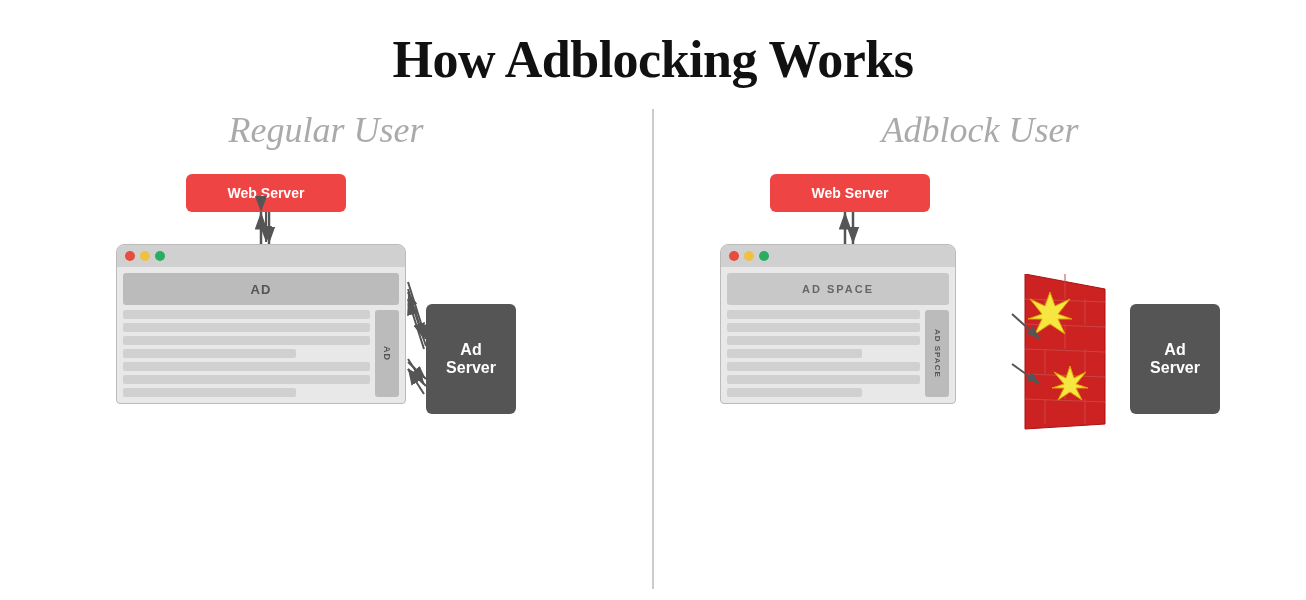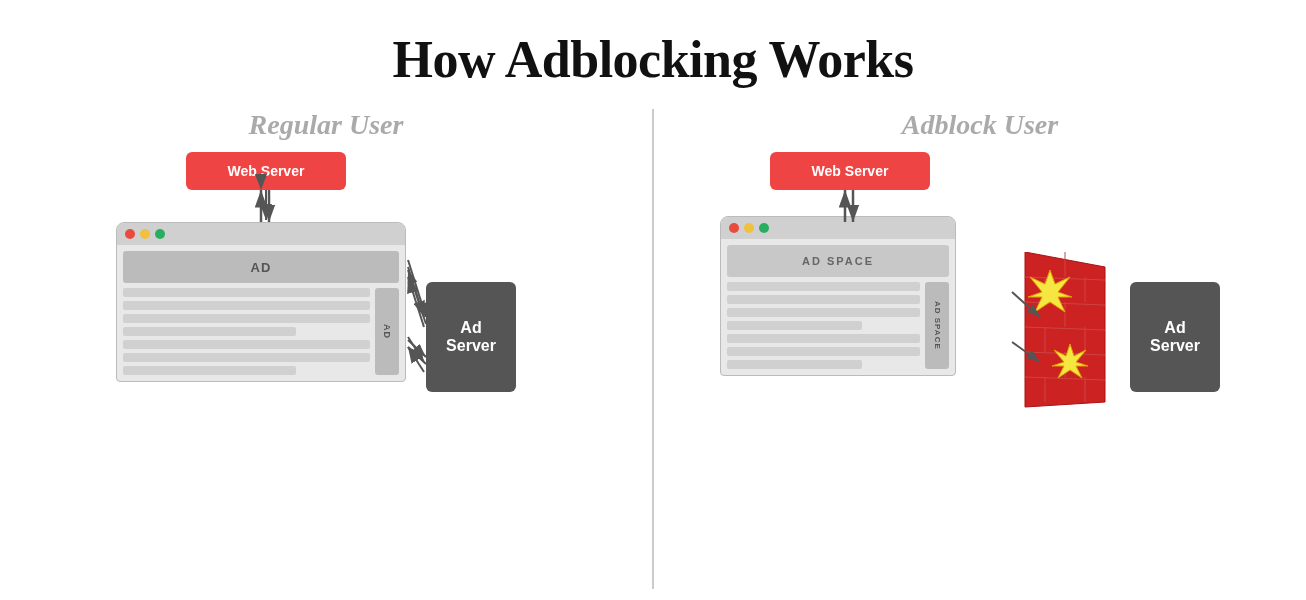--- a/index.html
+++ b/index.html
@@ -37,26 +37,26 @@
       position: relative;
     }
 
     .section-divider {
       width: 2px;
       background: #ccc;
       margin-top: 10px;
     }
 
     .section-title {
-      font-size: 28px;
+      font-size: 36px;
       color: #aaa;
       font-style: italic;
-      margin-bottom: 11px;
+      margin-bottom: 23px;
       font-family: Georgia, serif;
-      font-weight: 700;
+      font-weight: 400;
     }
 
     
     .browser-window {
       background: #e8e8e8;
       border-radius: 8px 8px 4px 4px;
       border: 1.5px solid #bbb;
       position: relative;
     }
 
@@ -304,21 +304,21 @@
 
   <div class="section-divider"></div>
 
   <div class="diagram-section">
     <div class="section-title">Adblock User</div>
 
     <div class="right-diagram">
 
       <div class="server-box" style="position:absolute; top:0; left:60px; width:160px; height:38px; display:flex; align-items:center; justify-content:center;">Web Server</div>
 
-      <div class="browser-window" style="position:absolute; top:64px; left:10px; width:236px;">
+      <div class="browser-window" style="position:absolute; top:70px; left:10px; width:236px;">
         <div class="browser-titlebar">
           <div class="dot dot-red"></div>
           <div class="dot dot-yellow"></div>
           <div class="dot dot-green"></div>
         </div>
         <div class="browser-body">
           <div class="ad-space-banner">AD SPACE</div>
           <div class="content-with-sidebar">
             <div class="content-lines">
               <div class="content-line"></div>

